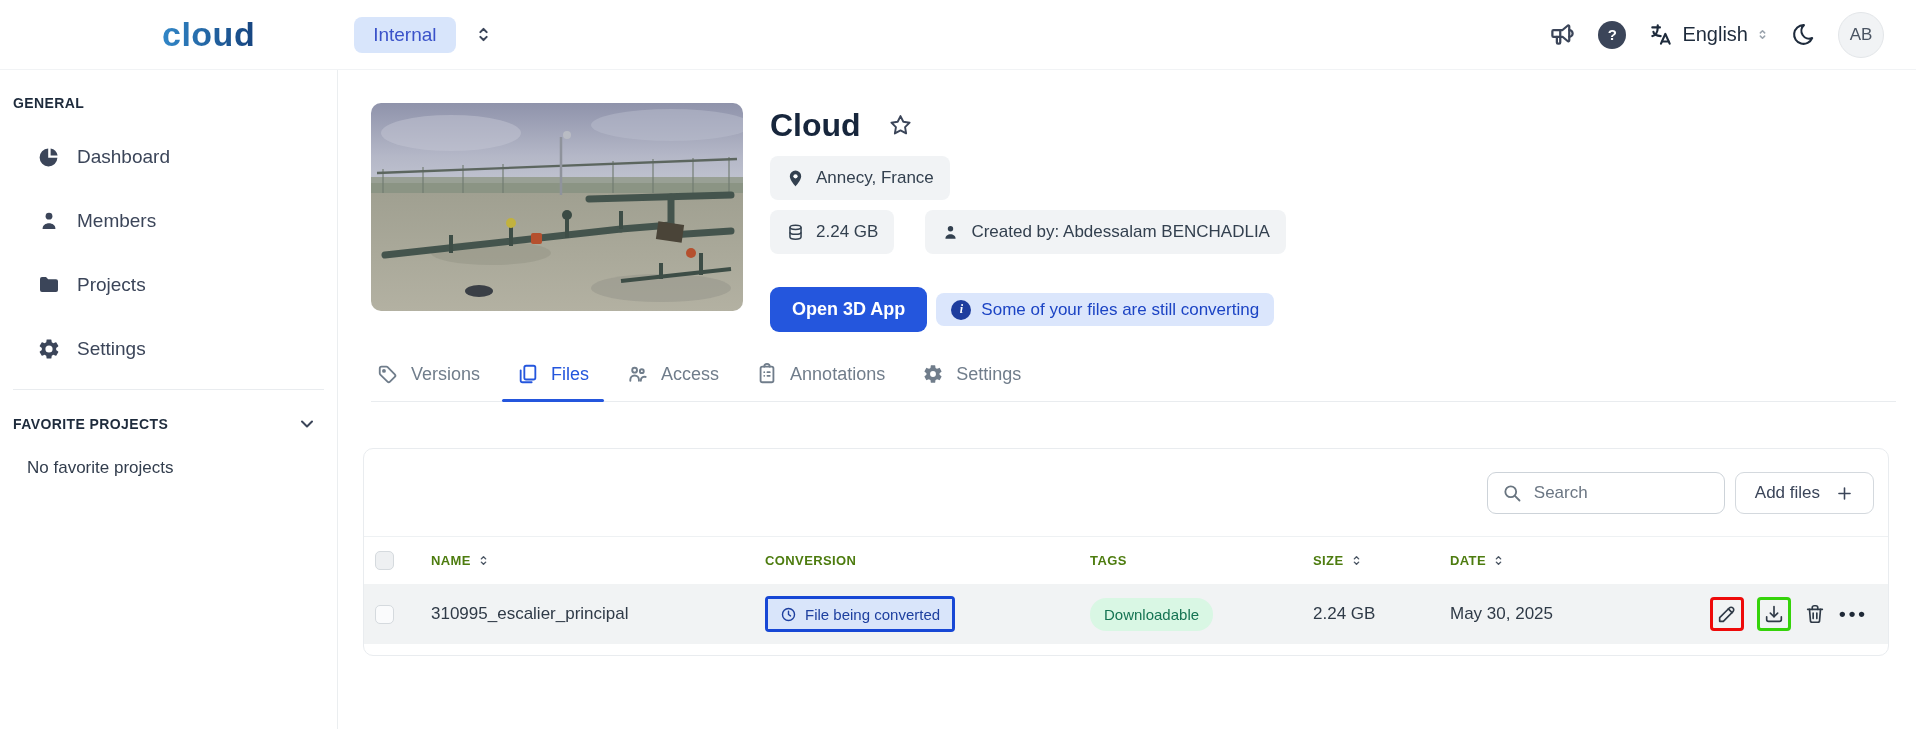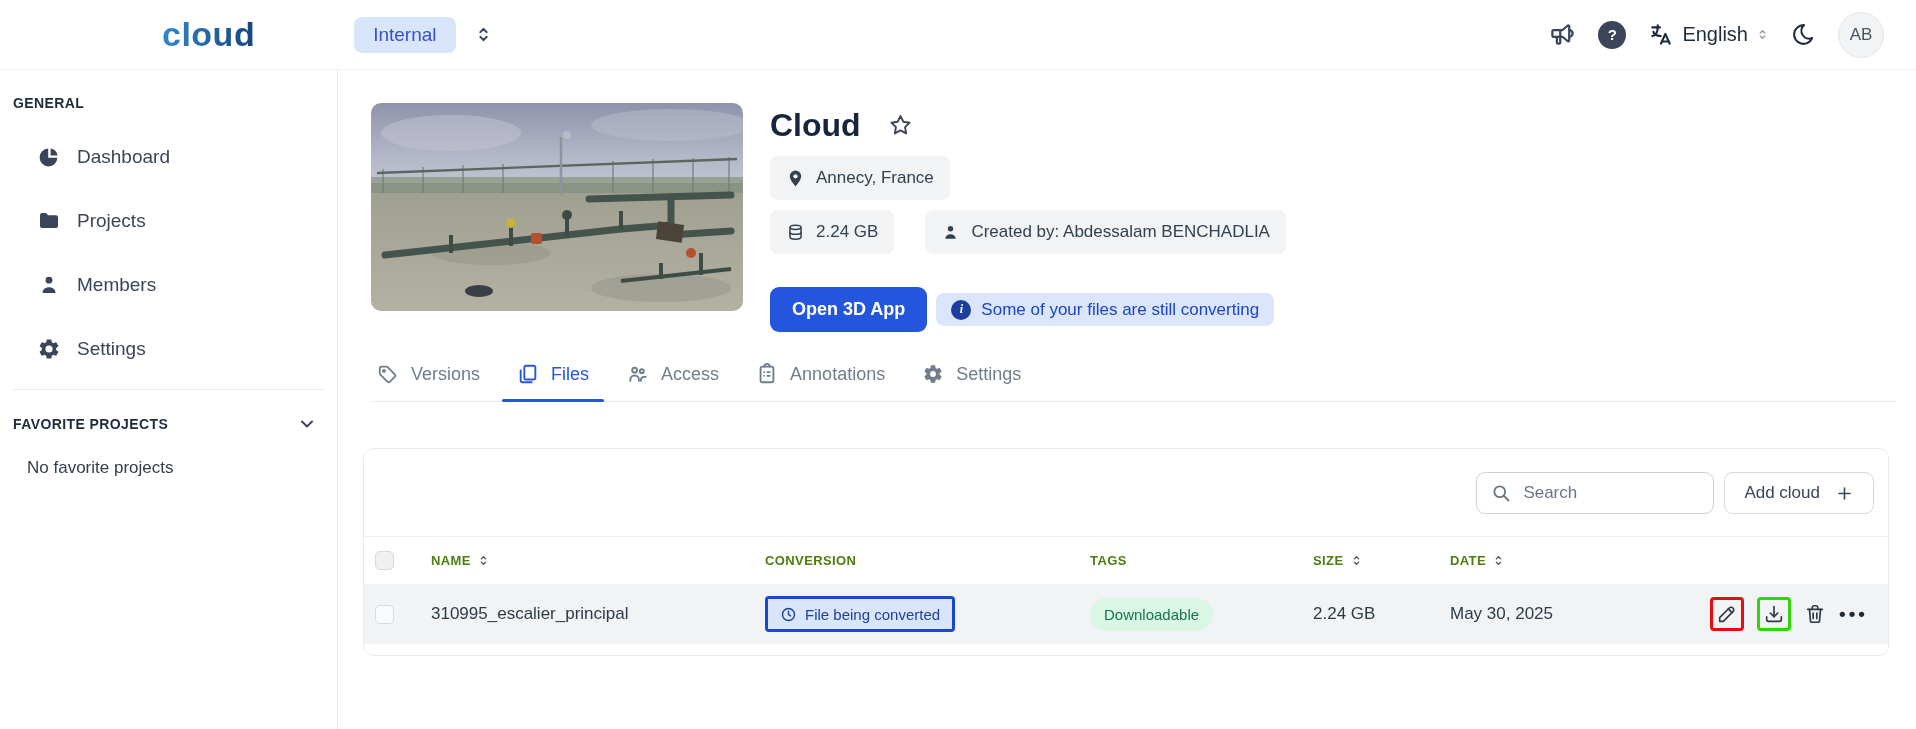--- a/index.html
+++ b/index.html
@@ -168,33 +168,33 @@
         <svg width="24" height="24" viewBox="0 0 24 24" fill="#3b4559">
             <path d="M11.2 12.8V3.6A8.9 8.9 0 1 0 20.4 12.8z"></path>
             <path d="M13.6 10.4h7a8.9 8.9 0 0 0-7-7z"></path>
           </svg>
       </span>
       <span>Dashboard</span>
     </div>
     <div class="nav-item">
       <span>
         <svg width="24" height="24" viewBox="0 0 24 24" fill="#3b4559">
-            <path d="M3 6a2 2 0 0 1 2-2h4l2.2 2.2H19a2 2 0 0 1 2 2V17a2 2 0 0 1-2 2H5a2 2 0 0 1-2-2z"></path>
-          </svg>
-      </span>
-      <span>Projects</span>
-    </div>
-    <div class="nav-item">
-      <span>
-        <svg width="24" height="24" viewBox="0 0 24 24" fill="#3b4559">
             <circle cx="12" cy="7.2" r="3.4"></circle>
             <path d="M5.6 19.5c0-3.2 2.9-5.3 6.4-5.3s6.4 2.1 6.4 5.3v.5H5.6z"></path>
           </svg>
       </span>
       <span>Members</span>
+    </div>
+    <div class="nav-item">
+      <span>
+        <svg width="24" height="24" viewBox="0 0 24 24" fill="#3b4559">
+            <path d="M3 6a2 2 0 0 1 2-2h4l2.2 2.2H19a2 2 0 0 1 2 2V17a2 2 0 0 1-2 2H5a2 2 0 0 1-2-2z"></path>
+          </svg>
+      </span>
+      <span>Projects</span>
     </div>
     <div class="nav-item">
       <span>
         <svg width="24" height="24" viewBox="0 0 24 24" fill="#3b4559">
             <path d="M19.14 12.94c.04-.3.06-.61.06-.94s-.02-.64-.07-.94l2.03-1.58a.49.49 0 0 0 .12-.61l-1.92-3.32a.488.488 0 0 0-.59-.22l-2.39.96c-.5-.38-1.03-.7-1.62-.94l-.36-2.54a.484.484 0 0 0-.48-.41h-3.84c-.24 0-.43.17-.47.41l-.36 2.54c-.59.24-1.13.57-1.62.94l-2.39-.96c-.22-.08-.47 0-.59.22L2.74 8.87c-.12.21-.08.47.12.61l2.03 1.58c-.05.3-.09.63-.09.94s.02.64.07.94l-2.03 1.58a.49.49 0 0 0-.12.61l1.92 3.32c.12.22.37.29.59.22l2.39-.96c.5.38 1.03.7 1.62.94l.36 2.54c.05.24.24.41.48.41h3.84c.24 0 .44-.17.47-.41l.36-2.54c.59-.24 1.13-.56 1.62-.94l2.39.96c.22.08.47 0 .59-.22l1.92-3.32a.49.49 0 0 0-.12-.61zM12 15.6a3.6 3.6 0 1 1 0-7.2 3.6 3.6 0 0 1 0 7.2z"></path>
           </svg>
       </span>
       <span>Settings</span>
     </div>
   </div>
@@ -373,21 +373,21 @@
       <div class="search">
         <span>
           <svg width="20" height="20" viewBox="0 0 24 24" fill="none" stroke="#697580" stroke-width="2.2" stroke-linecap="round">
               <circle cx="10.5" cy="10.5" r="6.5"></circle>
               <path d="M15.5 15.5L21 21"></path>
             </svg>
         </span>
         <input type="text" placeholder="Search" style="">
       </div>
       <button class="add-btn">
-        <span>Add cloud</span>
+        <span>Add files</span>
         <span>
           <svg width="19" height="19" viewBox="0 0 24 24" fill="none" stroke="#3b4559" stroke-width="2" stroke-linecap="round">
               <path d="M12 5v14M5 12h14"></path>
             </svg>
         </span>
       </button>
     </div>
 
     <div class="thead grid-cols">
       <div>

